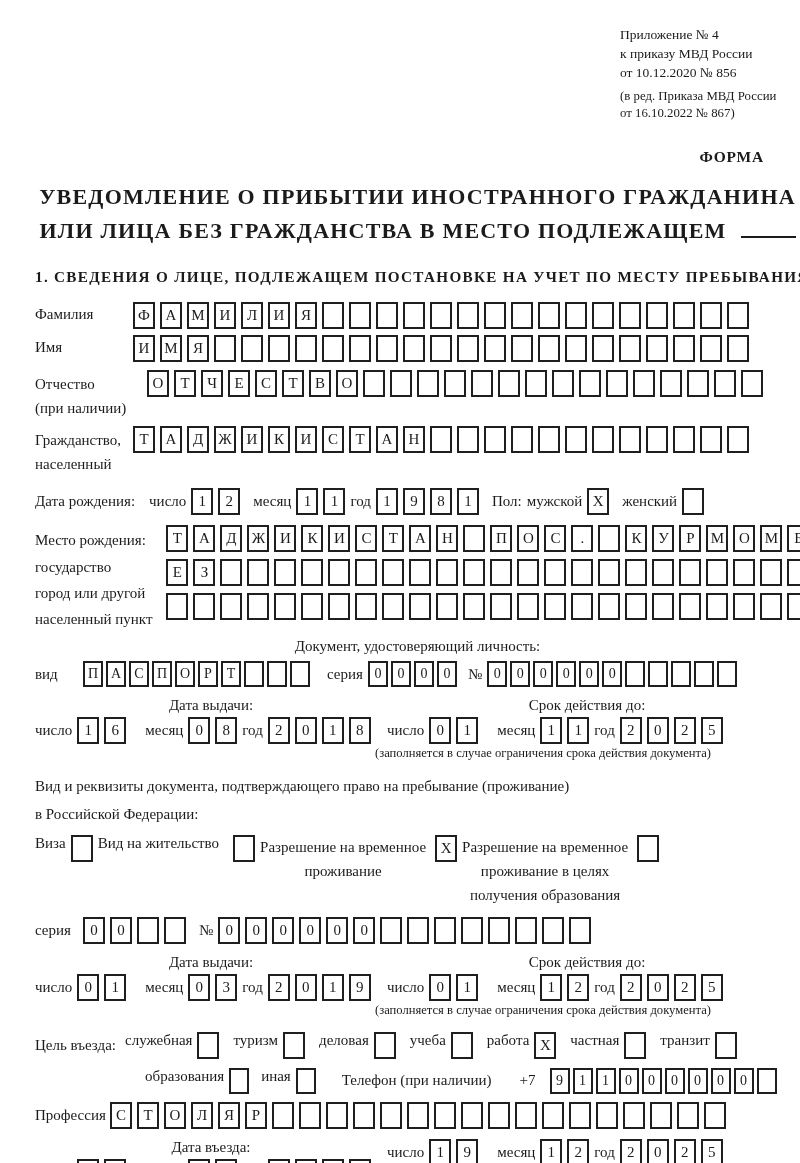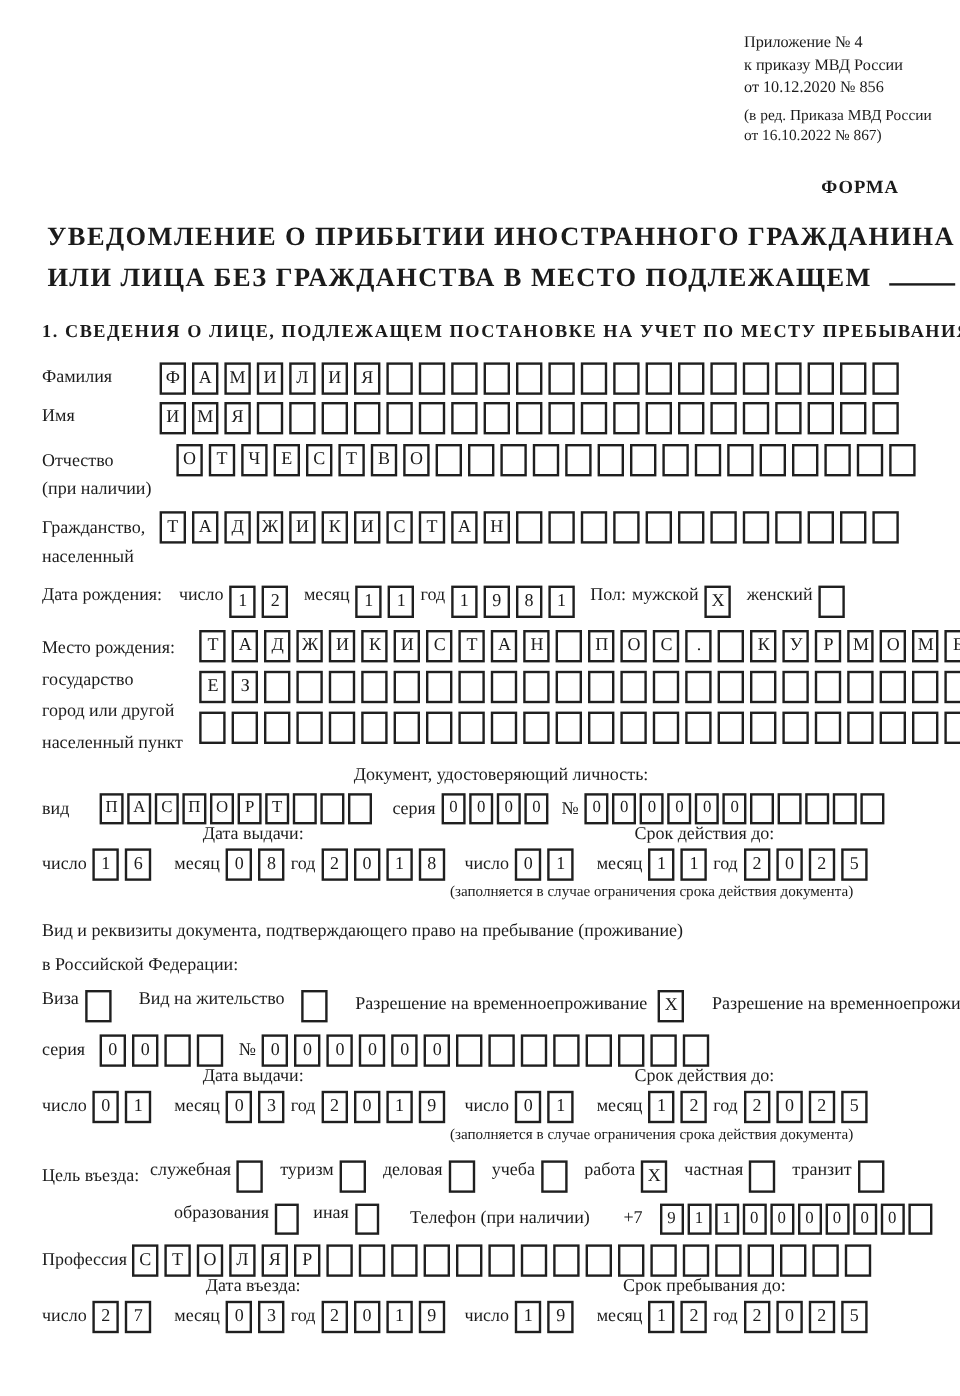--- a/index.html
+++ b/index.html
@@ -2,21 +2,21 @@
 <html><head>
 <meta charset="utf-8">
 <style>
   html,body{margin:0;padding:0}
   body{width:800px;height:1163px;background:#ffffff;color:#1b1b1b;
        font-family:"Liberation Serif","DejaVu Serif",serif;font-size:15px;overflow:hidden}
   .page{padding:26px 0 0 35px;position:relative}
 
   .hdr{margin-left:585px;font-size:13.5px;line-height:1.4}
   .hdr .rev{margin-top:5px;font-size:12.8px;line-height:1.35}
-  .forma{margin-top:26px;padding-right:51px;text-align:right;font-weight:bold;font-size:15.5px;letter-spacing:.8px}
+  .forma{margin-top:26px;padding-right:36px;text-align:right;font-weight:bold;font-size:15.5px;letter-spacing:.8px}
   .title{margin-top:14px;text-align:center;font-weight:bold;font-size:22px;line-height:1.55;letter-spacing:1.2px}
   .uline{display:inline-block;width:55px;height:14px;border-bottom:2px solid #1b1b1b;margin-left:14px}
   .sect{margin-top:20px;font-weight:bold;font-size:15.2px;letter-spacing:1.3px;white-space:nowrap}
 
   .frow{display:flex;align-items:flex-start;white-space:nowrap}
   .flabel{flex:0 0 98px;padding-top:4px}
   .w112{flex:0 0 112px}
   .w75{flex:0 0 75px}
   .w48{flex:0 0 48px}
   .lblock{line-height:1.75;padding-top:2px}
@@ -24,33 +24,33 @@
   .cellrow{font-size:0;white-space:nowrap}
   .cell{display:inline-block;width:22px;height:27px;border:2px solid #1f1f1f;margin-right:5px;
         text-align:center;font-size:15px;line-height:23px;vertical-align:top;box-sizing:border-box}
   .sm .cell{width:20px;height:26px;margin-right:3px;font-size:14px;line-height:22px}
   .stack > .cellrow{margin-top:0}
   .stack > .cellrow + .cellrow{margin-top:7px}
   .dl{margin-right:5px}
   .mlft{margin-left:14px}
   .mlft8{margin-left:8px}
 
-  .dates{display:flex;}
+  .dates{display:flex;margin-top:10px}
   .dcol{display:flex;flex-direction:column}
   .dcol1{width:352px}
   .dcol2{width:400px}
   .dhead{text-align:center;margin-bottom:3px}
   .dvals{display:flex;align-items:center;white-space:nowrap}
   .dnote{margin-left:340px;font-size:12.6px;margin-top:2px;white-space:nowrap}
 
   .intro{margin-top:12px;line-height:1.85;font-size:15px}
   .resrow{display:flex;align-items:flex-start;margin-top:6px;white-space:nowrap}
   .opt{display:inline-flex;align-items:flex-start}
-  .optlines{display:flex;flex-direction:row;align-items:center;margin-right:9px;line-height:1.6}
-  .gap18{margin-left:18px}
+  .optlines{display:flex;flex-direction:column;align-items:center;margin-right:9px;line-height:1.6}
+  .gap18{}
   .gap14{margin-left:14px}
 
   .purpose{display:flex;align-items:center;margin-top:14px;white-space:nowrap;column-gap:9px}
   .purpose2{display:flex;align-items:center;margin-top:9px;margin-left:110px;white-space:nowrap;column-gap:9px}
   .mt6{margin-top:6px}.mt8{margin-top:8px}.mt10{margin-top:10px}.mt12{margin-top:12px}.mt16{margin-top:16px}
   .center{text-align:center}
   .bold{font-weight:normal}
 </style>
 </head>
 <body>
@@ -97,21 +97,21 @@
   </div>
 
   <div class="frow mt6">
     <div class="flabel lblock" style="line-height:1.6">
       <div>Гражданство,</div>
       <div>населенный</div>
     </div>
     <div class="cellrow"><span class="cell">Т</span><span class="cell">А</span><span class="cell">Д</span><span class="cell">Ж</span><span class="cell">И</span><span class="cell">К</span><span class="cell">И</span><span class="cell">С</span><span class="cell">Т</span><span class="cell">А</span><span class="cell">Н</span><span class="cell"></span><span class="cell"></span><span class="cell"></span><span class="cell"></span><span class="cell"></span><span class="cell"></span><span class="cell"></span><span class="cell"></span><span class="cell"></span><span class="cell"></span><span class="cell"></span><span class="cell"></span></div>
   </div>
 
-  <div class="frow mt12" style="align-items:flex-start">
+  <div class="frow mt12" style="align-items:center">
     <span class="dl" style="margin-right:14px">Дата рождения:</span>
     <span class="dl">число</span>
     <span class="cellrow"><span class="cell">1</span><span class="cell">2</span></span>
     <span class="dl mlft8">месяц</span>
     <span class="cellrow"><span class="cell">1</span><span class="cell">1</span></span>
     <span class="dl">год</span>
     <span class="cellrow"><span class="cell">1</span><span class="cell">9</span><span class="cell">8</span><span class="cell">1</span></span>
     <span class="dl mlft8">Пол:</span>
     <span class="dl">мужской</span>
     <span class="cellrow"><span class="cell">X</span></span>
@@ -291,21 +291,20 @@
       <div class="dvals">
         <span class="dl">число</span>
         <span class="cellrow"><span class="cell">2</span><span class="cell">7</span></span>
         <span class="dl mlft">месяц</span>
         <span class="cellrow"><span class="cell">0</span><span class="cell">3</span></span>
         <span class="dl">год</span>
         <span class="cellrow"><span class="cell">2</span><span class="cell">0</span><span class="cell">1</span><span class="cell">9</span></span>
       </div>
     </div>
     <div class="dcol dcol2">
-      <div class="dhead">Срок пребывания до:</div>
       <div class="dvals">
         <span class="dl">число</span>
         <span class="cellrow"><span class="cell">1</span><span class="cell">9</span></span>
         <span class="dl mlft">месяц</span>
         <span class="cellrow"><span class="cell">1</span><span class="cell">2</span></span>
         <span class="dl">год</span>
         <span class="cellrow"><span class="cell">2</span><span class="cell">0</span><span class="cell">2</span><span class="cell">5</span></span>
       </div>
     </div>
   </div>

